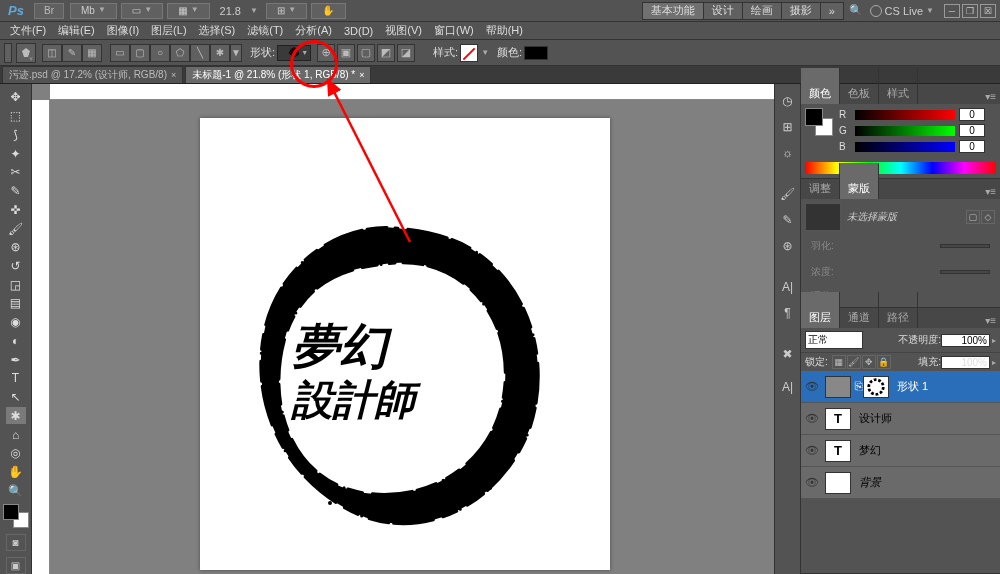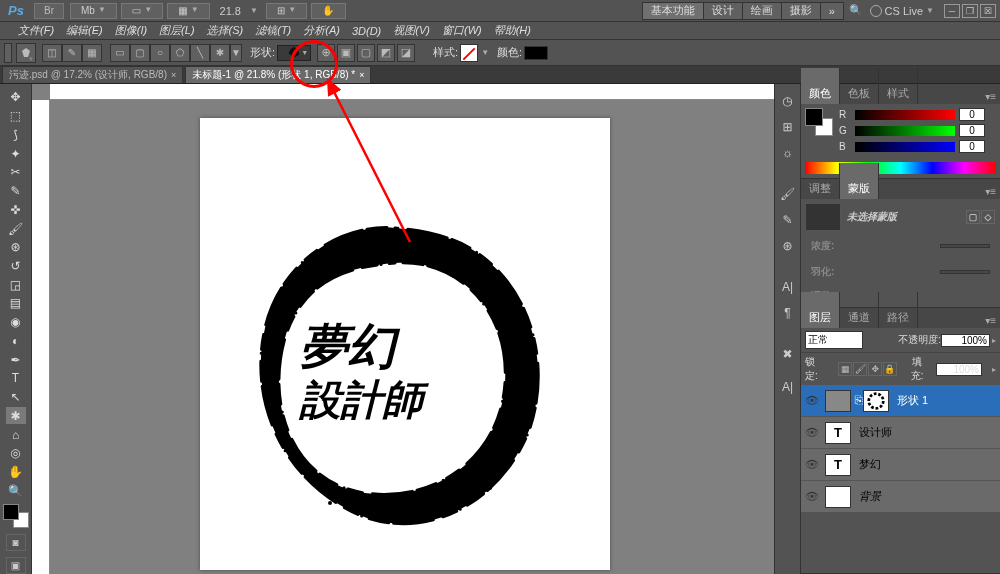--- a/index.html
+++ b/index.html
@@ -14,21 +14,21 @@
     .dropdown-arrow { color:#aaa; font-size:8px; margin-left:3px;}
     .spacer { flex:1; }
     .workspace-tab { background:#606060; border:1px solid #333; color:#ddd; padding:2px 8px; font-size:11px; height:18px; display:flex; align-items:center; margin-left:-1px;}
     .workspace-tab.active { background:#707070; }
     .search-icon { color:#ccc; margin:0 6px; }
     .cslive { color:#ccc; display:flex; align-items:center; margin-right:8px; }
     .cslive-circle { width:12px;height:12px;border:1px solid #aaa;border-radius:50%;margin-right:3px;}
     .window-btn { width:16px;height:14px;border:1px solid #999;margin-left:2px;color:#ccc;font-size:9px;display:flex;align-items:center;justify-content:center;}
     
     
-    .menu-bar { background:#535353; height:18px; display:flex; align-items:center; padding:0 12px; border-bottom:1px solid #333;font-style:italic;}
+    .menu-bar { background:#535353; height:18px; display:flex; align-items:center; padding:0 4px; border-bottom:1px solid #333;}
     .menu-item { color:#ddd; padding:1px 6px; font-size:11px; white-space:nowrap;}
     
     
     .options-bar { background:#535353; height:26px; display:flex; align-items:center; padding:0 4px; border-bottom:1px solid #333;}
     .opt-handle { width:8px; height:20px; background:#606060; border:1px solid #333; margin-right:4px;}
     .tool-preset { width:20px;height:20px;border:1px solid #333;background:#606060;margin-right:6px;display:flex;align-items:center;justify-content:center;position:relative;}
     .tool-preset::after{content:"▼";font-size:6px;position:absolute;right:1px;bottom:0;color:#888;}
     .mode-group { display:flex; margin-right:8px;}
     .mode-btn { width:20px;height:18px;border:1px solid #333;background:#606060;display:flex;align-items:center;justify-content:center;color:#bbb;font-size:10px;}
     .opt-label { color:#ddd; font-size:11px; margin-right:2px; white-space:nowrap;}
@@ -59,21 +59,21 @@
     .qm{width:20px;height:18px;border:1px solid #666;margin-top:6px;display:flex;align-items:center;justify-content:center;font-size:10px;color:#ccc;}
     
     
     .canvas-area { flex:1; background:#808080; position:relative; overflow:hidden;}
     .ruler-h { position:absolute; top:0; left:18px; right:0; height:16px; background:#fff; border-bottom:1px solid #888; font-size:8px;}
     .ruler-v { position:absolute; top:16px; left:0; bottom:0; width:18px; background:#fff; border-right:1px solid #888;}
     .canvas-wrapper{position:absolute;top:16px;left:18px;right:0;bottom:0;overflow:hidden;}
     .artboard { position:absolute; top:18px; left:150px; width:410px; height:452px; background:#fff; box-shadow:0 0 4px rgba(0,0,0,0.4);}
     .ink-circle { position:absolute; left:40px; top:100px; width:310px; height:310px;}
     .ink-svg{width:100%;height:100%;}
-    .text-layer { position:absolute; left:100px; top:200px; font-family:"KaiTi",cursive; font-size:48px; font-weight:bold; line-height:1.2; font-style:italic;}
+    .text-layer { position:absolute; left:92px; top:200px; font-family:"KaiTi",cursive; font-size:48px; font-weight:bold; line-height:1.2; font-style:italic;}
     
     
     .right-area { display:flex; background:#535353;}
     .right-docked-icons { width:26px; background:#535353; border-left:1px solid #333; padding-top:4px; display:flex; flex-direction:column; align-items:center;}
     .dock-icon{width:20px;height:20px;margin:3px 0;color:#ccc;font-size:12px;display:flex;align-items:center;justify-content:center;}
     .panels { width:200px; background:#535353; border-left:1px solid #333; display:flex; flex-direction:column;}
     
     .panel { border-bottom:1px solid #333; }
     .panel-tabs { display:flex; background:#474747; height:20px; align-items:flex-end;}
     .panel-tab { color:#aaa; font-size:11px; padding:18px 8px; border-right:1px solid #333; height:18px;}
@@ -86,35 +86,35 @@
     .bgp{position:absolute;width:18px;height:18px;background:#fff;border:1px solid #888;bottom:0;right:0;}
     .slider-row{display:flex;align-items:center;margin-bottom:3px;font-size:10px;}
     .slider-label{width:12px;color:#ddd;}
     .slider{height:10px;width:100px;margin:0 4px;}
     .slider-r{background:linear-gradient(to right,#000,#f00);}
     .slider-g{background:linear-gradient(to right,#000,#0f0);}
     .slider-b{background:linear-gradient(to right,#000,#00f);}
     .slider-val{width:26px;background:#fff;border:1px solid #333;text-align:center;font-size:10px;}
     .spectrum{height:12px;margin:2px 4px 4px 4px;background:linear-gradient(to right,red,yellow,lime,cyan,blue,magenta,red);}
     
-    .mask-panel-body{padding:4px;font-size:10px;font-weight:bold;}
+    .mask-panel-body{padding:4px;font-size:10px;}
     .mask-thumb-row{display:flex;align-items:center;}
     .mask-thumb{width:36px;height:28px;background:#333;border:1px solid #555;margin-right:6px;}
     .mask-name{color:#ccc;font-style:italic;}
     .mask-icons{margin-left:auto;display:flex;}
     .mask-sub{color:#888;padding:4px 6px;display:flex;justify-content:space-between;align-items:center;margin-top:4px;}
     .mask-readout{width:50px;background:#474747;border:1px solid #333;padding:1px 3px;font-size:10px;}
     .mask-btn{background:#606060;border:1px solid #333;padding:2px 8px;color:#ccc;font-size:10px;width:72px;text-align:center;margin:2px 0;}
     .adjust-label{color:#888;font-size:10px;padding-left:6px;}
     
     .layers-header{display:flex;align-items:center;padding:3px 4px;background:#535353;font-size:10px;}
     .blend-select{background:#fff;border:1px solid #333;padding:1px 2px;font-size:10px;width:58px;}
     .opacity-label{color:#ddd;margin-left:auto;text-align:center;}
     .opacity-val{background:#fff;border:1px solid #333;padding:0 2px;font-size:10px;width:49px;text-align:right;}
-    .lock-row{display:flex;align-items:center;padding:2px 4px;font-size:10px;color:#ddd;background:#535353;border-top:1px solid #444;gap:8px;}
+    .lock-row{display:flex;align-items:center;padding:2px 4px;font-size:10px;color:#ddd;background:#535353;border-top:1px solid #444;}
     .lock-icons{display:flex;margin-left:4px;}
     .lock-ico{width:14px;height:14px;border:1px solid #666;margin-right:1px;font-size:9px;display:flex;align-items:center;justify-content:center;color:#bbb;}
     
     .layer-list{background:#6a6a6a;}
     .layer-row{display:flex;align-items:center;padding:3px 4px;border-bottom:1px solid #555;height:32px;}
     .layer-row.selected{background:#2a6db8;color:#fff;}
     .vis{width:14px;height:14px;margin-right:6px;color:#333;font-size:11px;display:flex;align-items:center;justify-content:center;}
     .layer-thumb{width:26px;height:22px;border:1px solid #333;background:#fff;margin-right:4px;position:relative;}
     .layer-thumb.shape{background:#888;}
     .layer-thumb.mask{background:#fff;}
@@ -340,25 +340,25 @@
         <div class="mask-panel-body">
           <div class="mask-thumb-row">
             <div class="mask-thumb"></div>
             <span class="mask-name">未选择蒙版</span>
             <div class="mask-icons">
               <div class="lock-ico">▢</div>
               <div class="lock-ico">◇</div>
             </div>
           </div>
           <div class="mask-sub">
+            <span>羽化:</span>
+            <div class="mask-readout"></div>
+          </div>
+          <div class="mask-sub">
             <span>浓度:</span>
-            <div class="mask-readout"></div>
-          </div>
-          <div class="mask-sub">
-            <span>羽化:</span>
             <div class="mask-readout"></div>
           </div>
           <div style="display:flex;align-items:flex-end;margin-top:6px;">
             <span class="adjust-label">调整:</span>
           </div>
         </div>
       </div>
 
       <div class="panel" style="flex:1;">
         <div class="panel-tabs">

